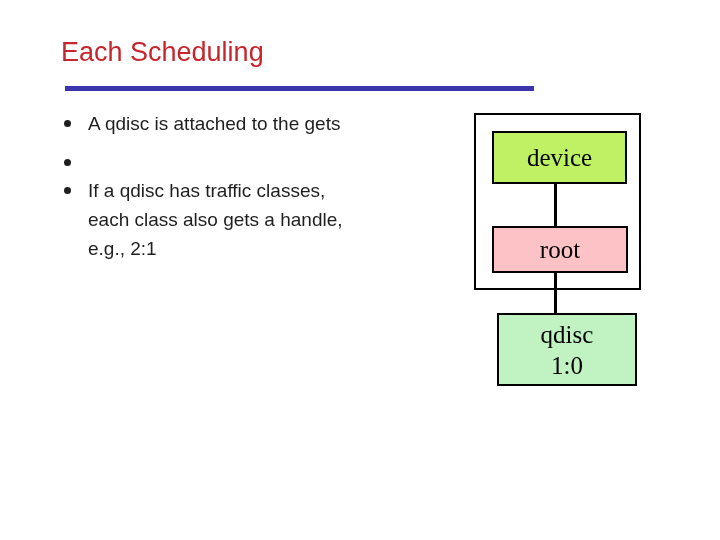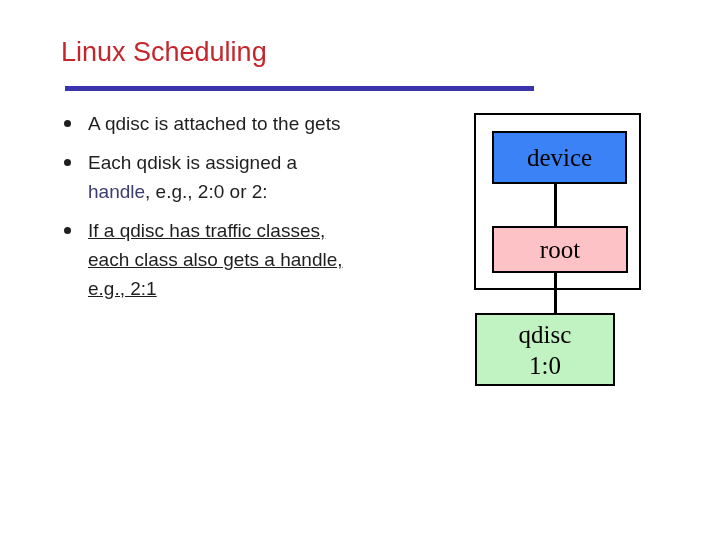--- a/index.html
+++ b/index.html
@@ -69,63 +69,61 @@
     flex-direction: column;
     align-items: center;
     justify-content: center;
     font-family: "Liberation Serif", serif;
     font-size: 25px;
     line-height: 31px;
     color: #000;
   }
   .node-device { left: 492px; top: 131px; width: 135px; height: 53px; }
   .node-root   { left: 492px; top: 226px; width: 136px; height: 47px; }
-  .node-qdisc  { left: 475px; top: 313px; width: 140px; height: 73px; }
+  .node-qdisc  { left: 497px; top: 313px; width: 140px; height: 73px; }
   .connector {
     position: absolute;
     width: 3px;
     background: #000;
   }
   .conn-device-root { left: 554px; top: 184px; height: 42px; }
   .conn-root-qdisc  { left: 554px; top: 271px; height: 42px; }
 </style>
 </head>
 <body>
 
 <div class="slide">
 
-  <div class="title" style="color: rgb(197, 38, 44);">Linux Scheduling</div>
+  <div class="title" style="color: rgb(197, 38, 44);">Each Scheduling</div>
 
   <div class="rule" style="background: rgb(58, 53, 173);"></div>
 
   <div class="bullets">
       <div class="bullet-item">
         <span class="bullet-dot"></span>
         <span class="bullet-text" style="color: rgb(31, 31, 31);"><span>A qdisc is attached to the gets</span></span>
       </div>
       <div class="bullet-item">
         <span class="bullet-dot"></span>
-        <span class="bullet-text" style="color: rgb(31, 31, 31);"><span>Each qdisk is assigned a
-</span><span style="color: rgb(60, 60, 110);">handle</span><span>, e.g., 2:0 or 2:</span></span>
       </div>
       <div class="bullet-item">
         <span class="bullet-dot"></span>
-        <span class="bullet-text" style="color: rgb(31, 31, 31); text-decoration: underline;"><span>If a qdisc has traffic classes,
+        <span class="bullet-text" style="color: rgb(31, 31, 31);"><span>If a qdisc has traffic classes,
 each class also gets a handle,
 e.g., 2:1</span></span>
       </div>
     </div>
 
   <div>
     <div class="outer-box"></div>
 
     <div class="connector conn-device-root"></div>
     <div class="connector conn-root-qdisc"></div>
 
-    <div class="node node-device" style="background: #3b82f6;">
+    <div class="node node-device" style="background: #bef264;">
       <span>device</span>
     </div>
 
     <div class="node node-root" style="background: rgb(252, 194, 198);">
       <span>root</span>
     </div>
 
     <div class="node node-qdisc" style="background: rgb(193, 242, 193);">
       <span>qdisc</span>
       <span>1:0</span>

